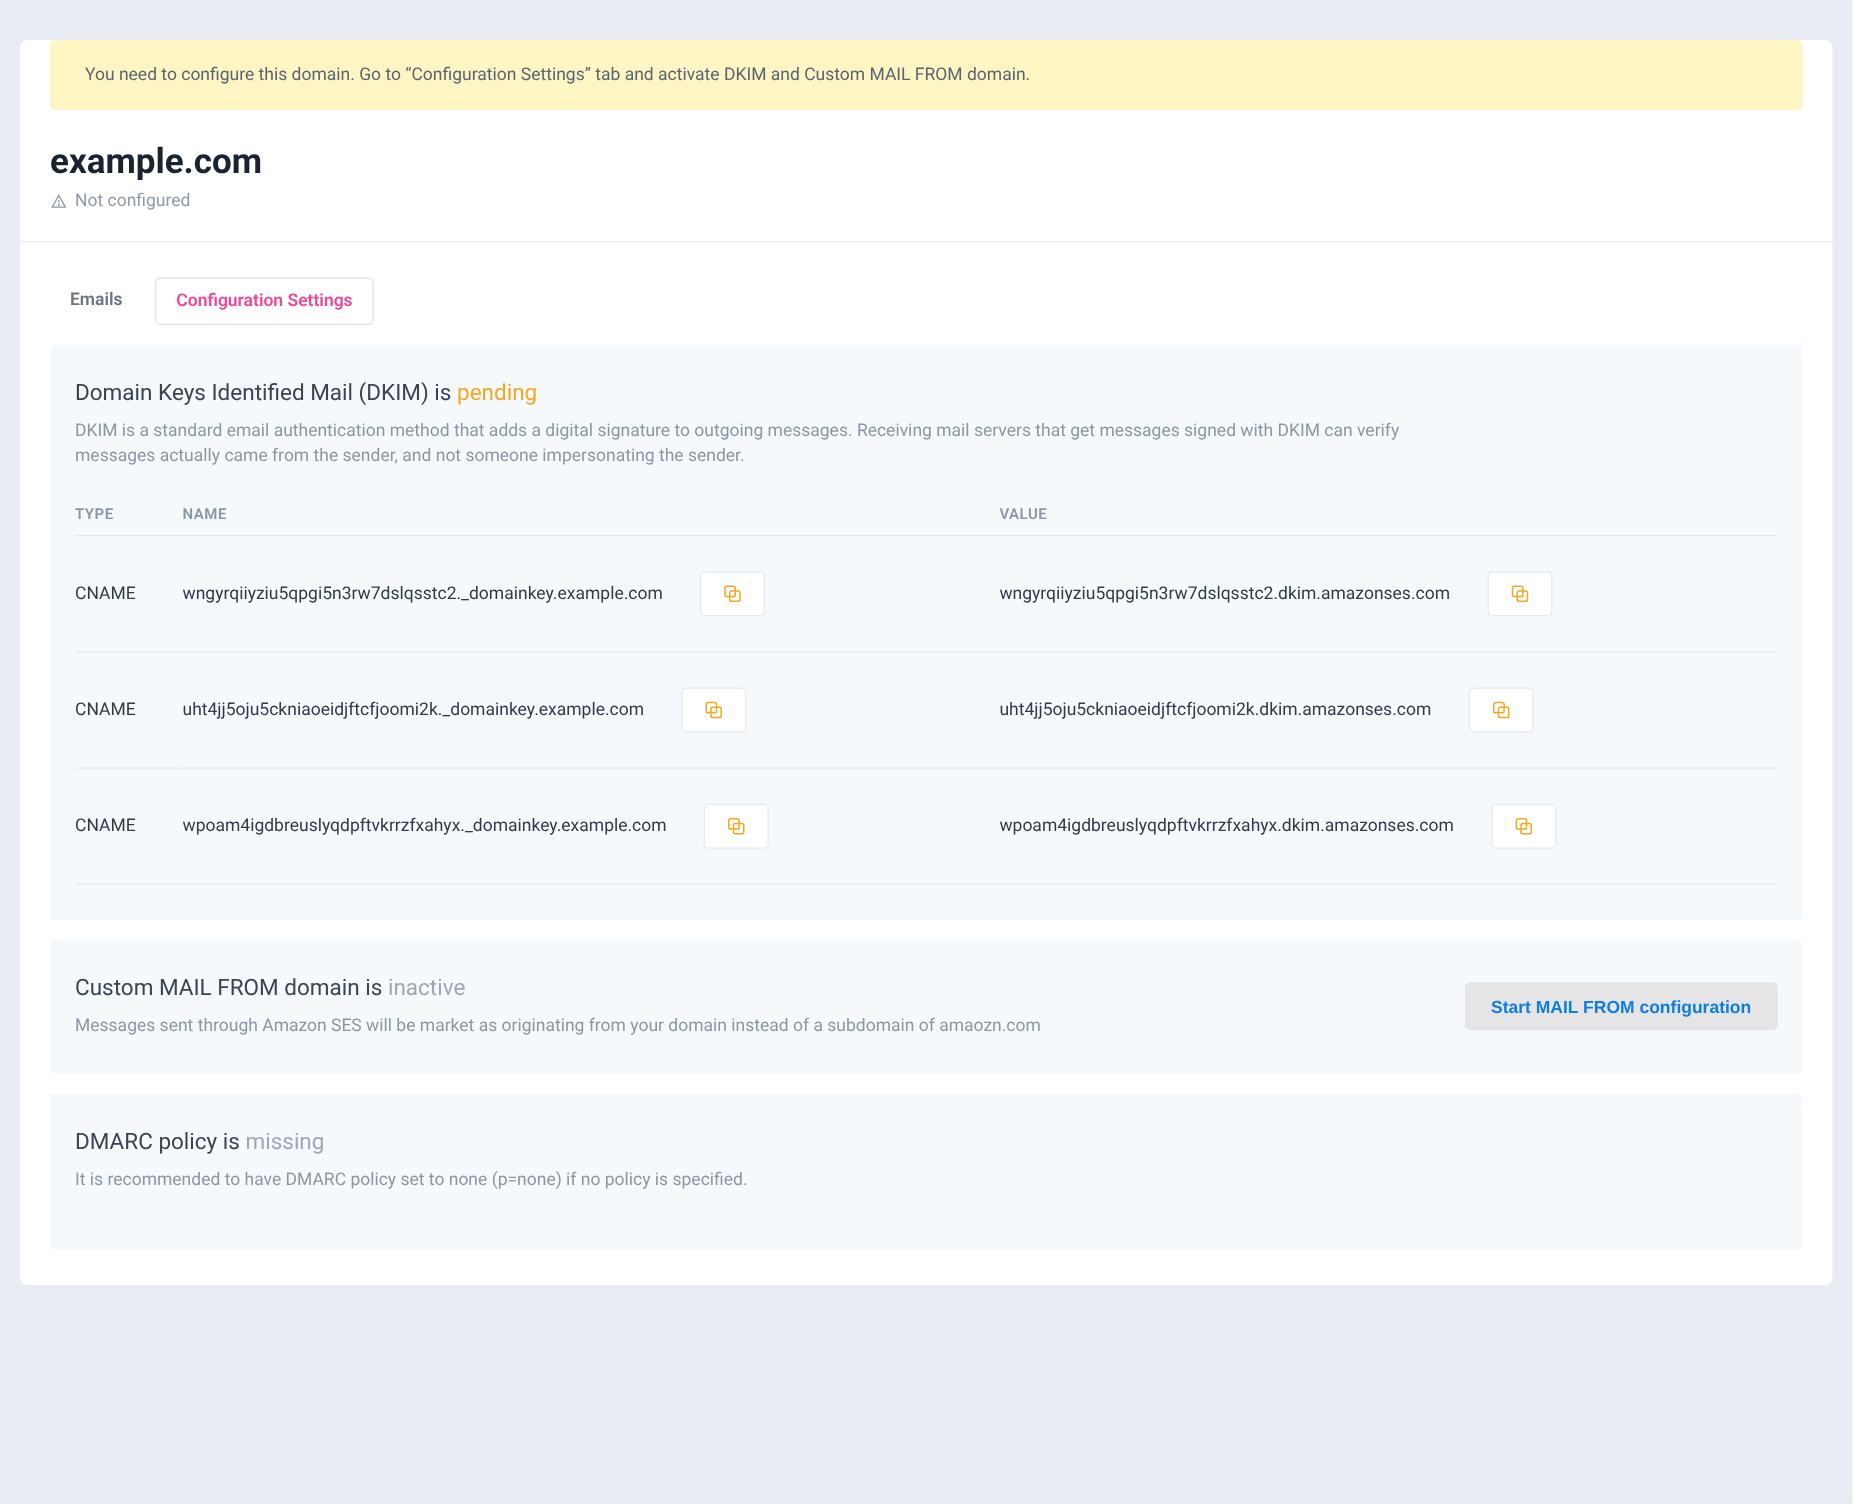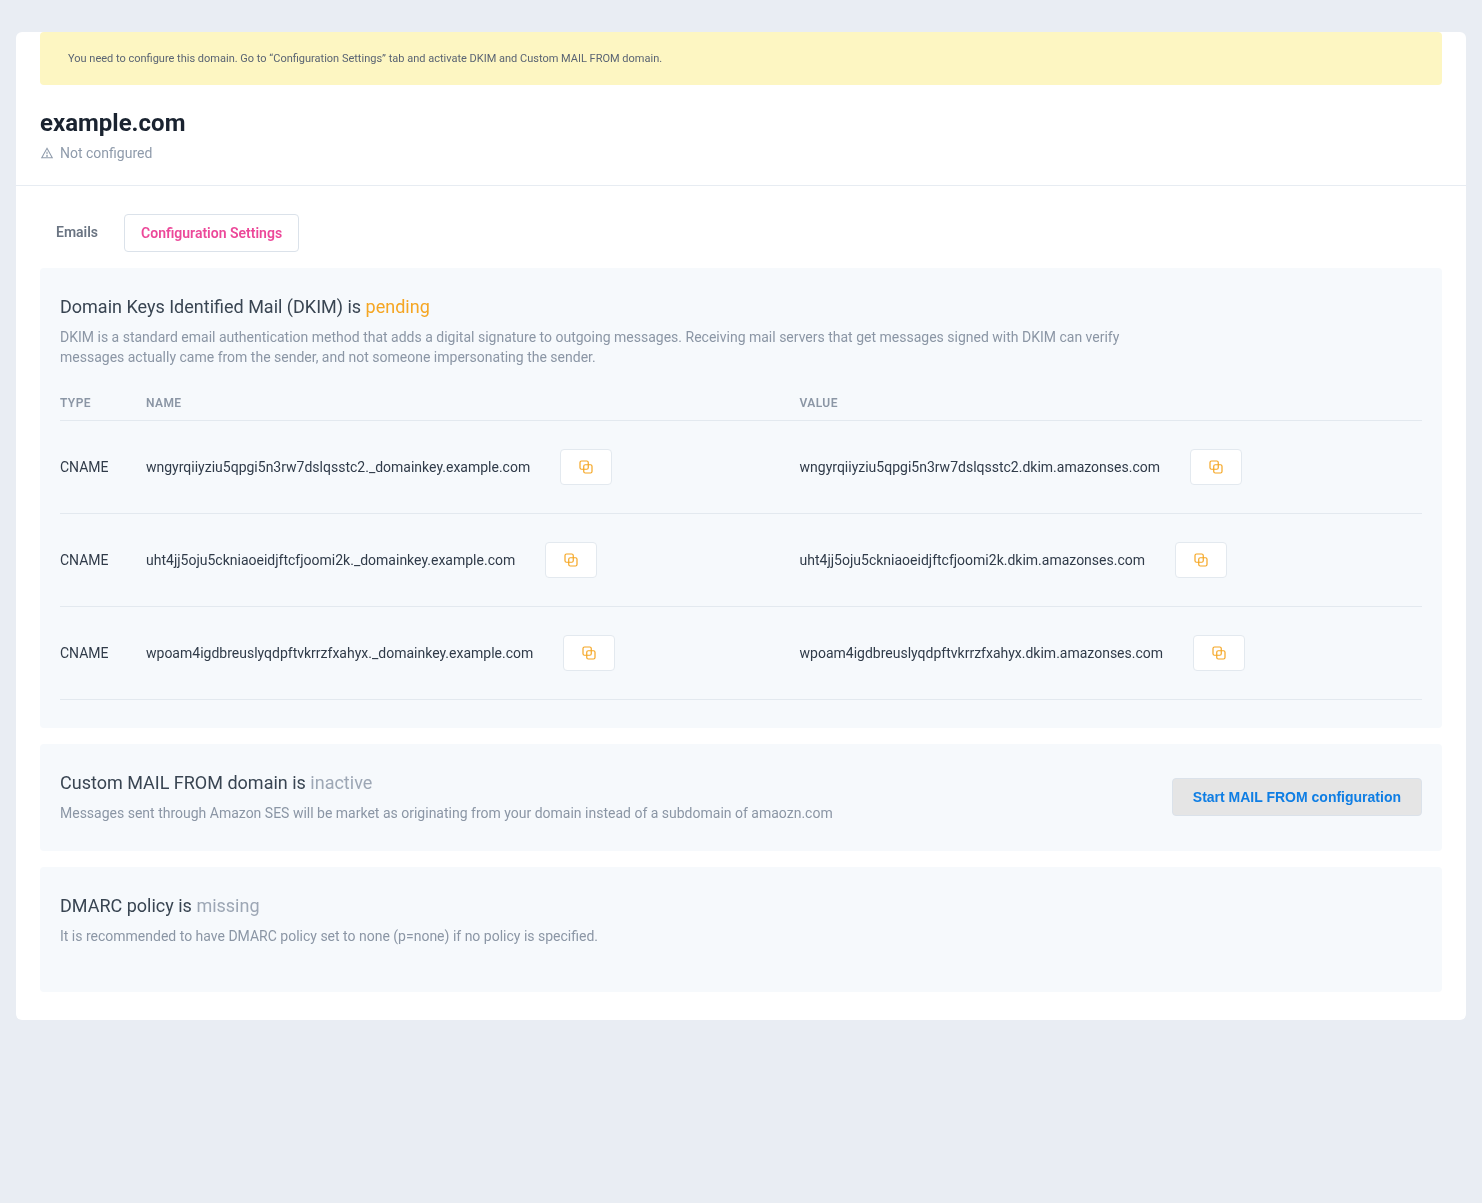--- a/index.html
+++ b/index.html
@@ -14,27 +14,27 @@
     background: #ffffff;
     border-radius: 6px;
     padding: 0 0 28px 0;
   }
   .alert {
     background: #fdf6c2;
     border-radius: 4px;
     margin: 16px 24px 0 24px;
     padding: 20px 28px;
     color: #5a6473;
-    font-size: 11px;
+    font-size: 14px;
   }
   .domain-header {
     padding: 24px 24px 12px 24px;
   }
   .domain-title {
-    font-size: 24px;
+    font-size: 28px;
     font-weight: 700;
     color: #1a2330;
     margin-bottom: 8px;
   }
   .domain-status {
     display: flex;
     align-items: center;
     gap: 6px;
     color: #8f9bab;
     font-size: 14px;

